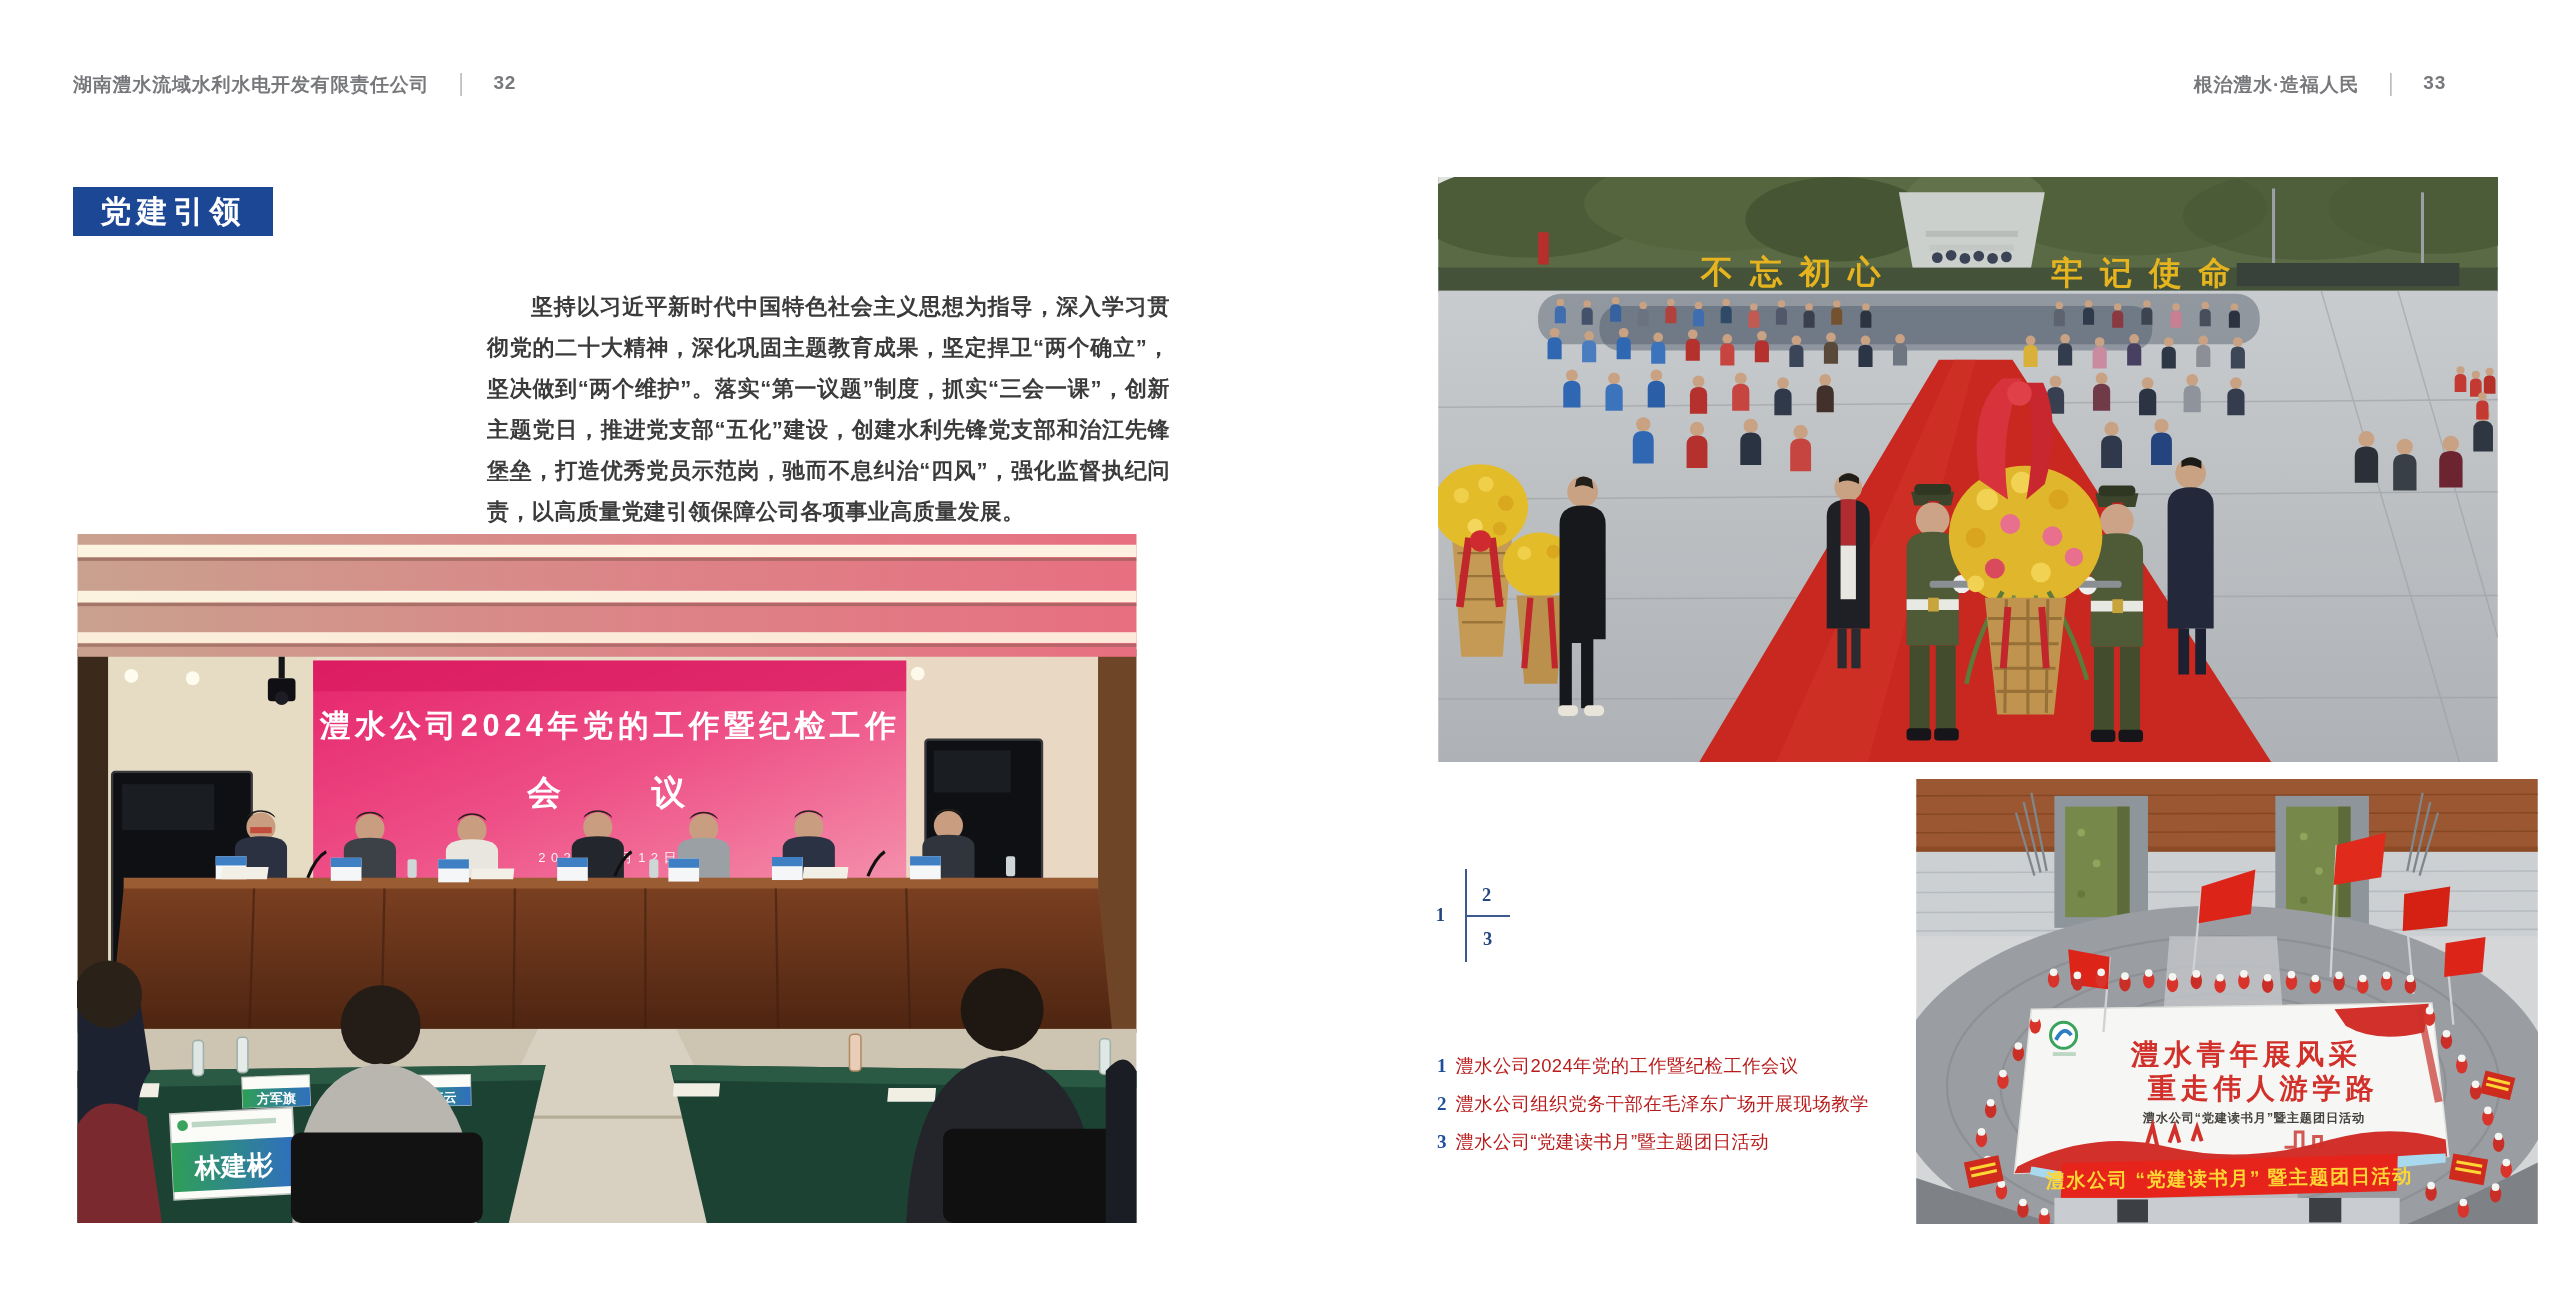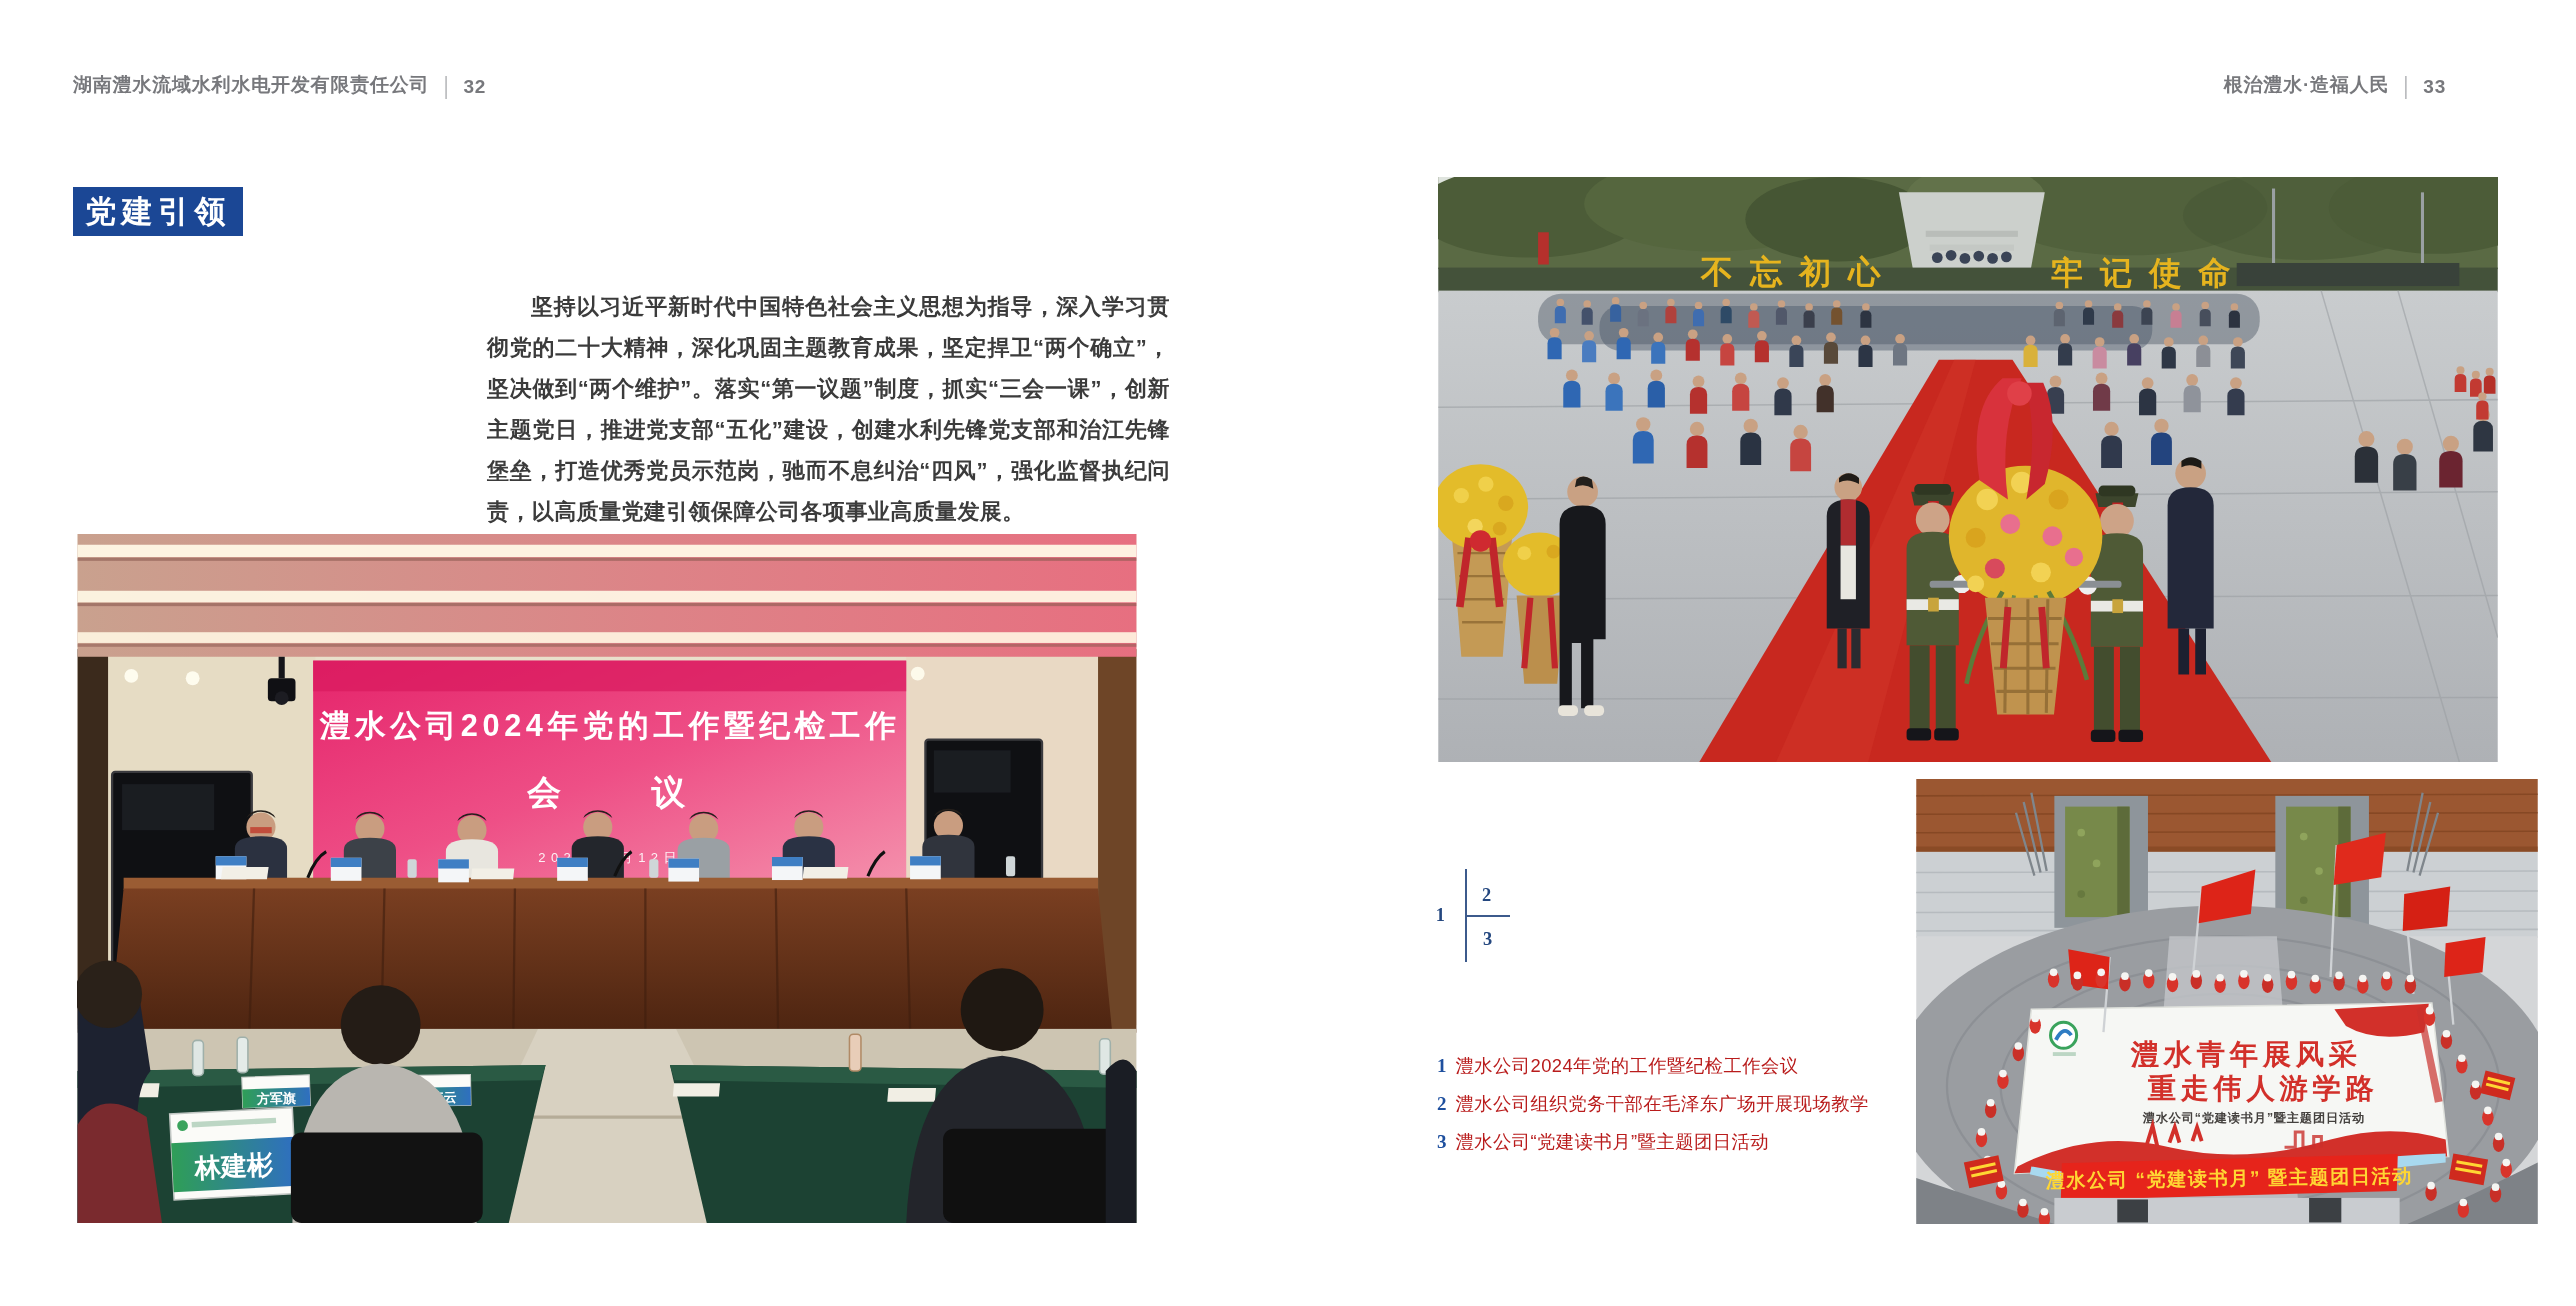--- a/index.html
+++ b/index.html
@@ -1,25 +1,25 @@
 <!DOCTYPE html>
 <html style="font-size:12.3px"><head>
 <meta charset="utf-8">
 <style>
   html,body{margin:0;padding:0;background:#ffffff;}
   body{width:2576px;height:1306px;font-family:"Liberation Sans",sans-serif;}
   .spread{position:relative;width:2576px;height:1306px;background:#ffffff;overflow:hidden;}
   
-  .running-head{position:absolute;top:72px;display:flex;align-items:flex-end;gap:14px;
+  .running-head{position:absolute;top:72px;display:flex;align-items:flex-start;gap:29px;
     font-weight:700;font-size:19px;color:#77787c;letter-spacing:0.8px;}
   .running-head .divider{color:#b9babd;font-weight:400;font-size:20px;transform:scaleY(1.15);}
   .head-left{left:73px;}
   .head-right{right:130px;}
   
-  .section-badge{position:absolute;left:73px;top:187px;width:170px;height:49px;
+  .section-badge{position:absolute;left:73px;top:187px;width:200px;height:49px;
     background:#1b4795;color:#ffffff;display:flex;align-items:center;justify-content:center;
     font-size:31px;font-weight:700;letter-spacing:5.4px;padding-left:0;box-sizing:border-box;}
   
   .body-paragraph{position:absolute;left:468px;top:286px;width:683px;
     font-size:22px;line-height:41px;font-weight:600;color:#3b3b3b;
     text-align:justify;text-indent:2em;letter-spacing:0.4px;margin-left:19px;}
   
   .photo{position:absolute;overflow:hidden;}
   .photo svg{display:block;}
   .photo-meeting{left:77px;top:526px;width:1060px;height:689px;margin-top:8px;}

